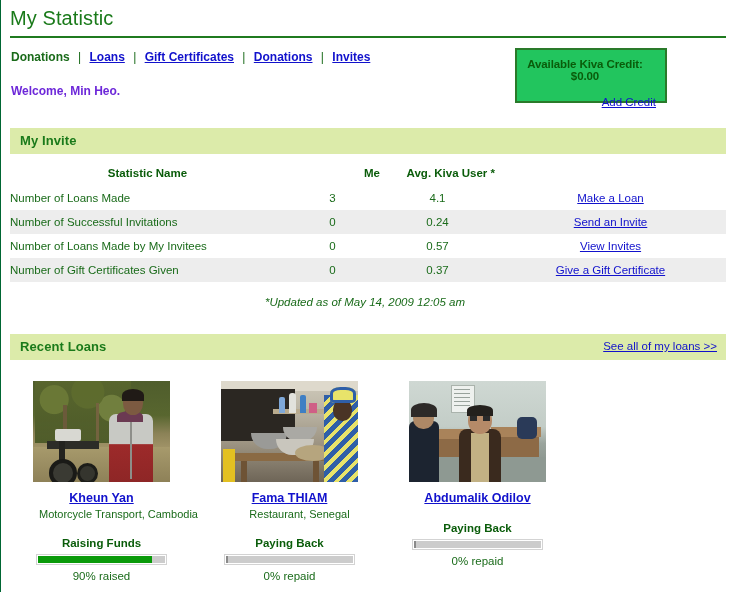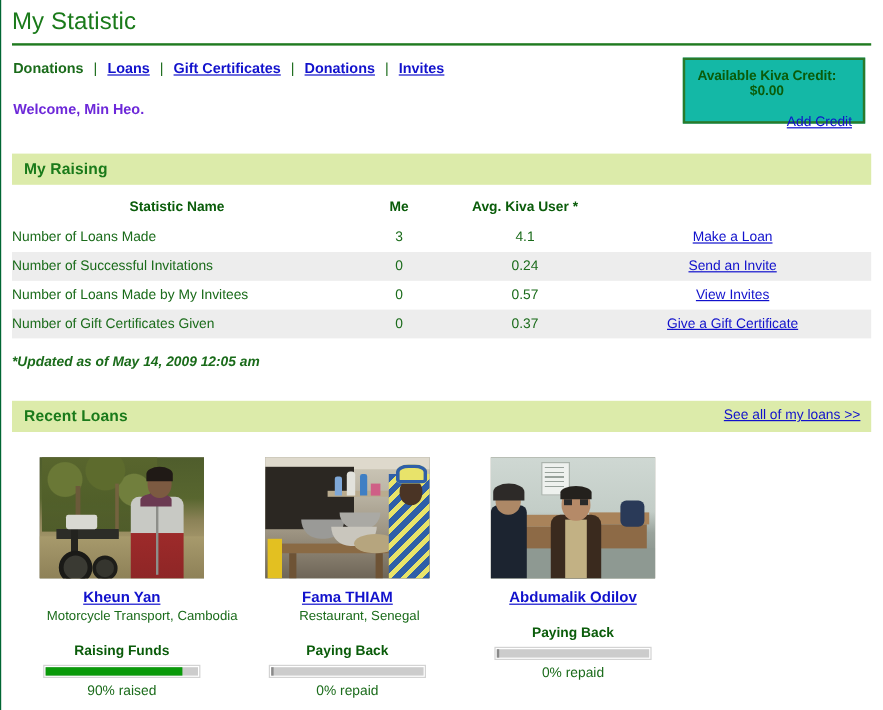--- a/index.html
+++ b/index.html
@@ -68,26 +68,26 @@
   .welcome {
     font-size: 12px;
     font-weight: bold;
     color: #6d28d9;
     padding: 20px 0 0 1px;
   }
 
   
   .credit-box {
     position: absolute;
-    left: 568px;
+    left: 514px;
     top: 48px;
     width: 152px;
     height: 55px;
     border: 2px solid #2a7a2a;
-    background: #14b8a6;
+    background: #22c55e;
     box-sizing: border-box;
     padding: 8px 9px 0 0;
     text-align: right;
   }
   .credit-label {
     font-size: 11.5px;
     font-weight: bold;
     color: #0a5c0a;
     text-align: center;
     padding-right: 3px;
@@ -135,21 +135,21 @@
   table.impact {
     width: 716px;
     border-collapse: collapse;
     font-size: 11.5px;
   }
   table.impact th {
     font-size: 11.5px;
     font-weight: bold;
     color: #0a5c0a;
     padding: 2px 0 7px 0;
-    text-align: center;
+    text-align: right;
   }
   table.impact th.stat-head { text-align: center; }
   table.impact td {
     color: #1a6b1a;
     padding: 3px 0 4px 0;
     font-size: 11.5px;
     height: 17px;
   }
   table.impact tr.alt td { background: #ededed; }
   td.c-name { text-align: left; padding-left: 5px; width: 275px; }
@@ -158,24 +158,24 @@
   td.c-act { text-align: center; }
   th.c-me { width: 95px; }
   th.c-avg { width: 115px; }
   th.c-name { width: 275px; }
   td.c-act a {
     color: #1111cc;
     text-decoration: underline;
   }
   .updated {
     width: 716px;
-    text-align: left;
+    text-align: center;
     font-size: 11.5px;
     font-style: italic;
-    font-weight: bold;
+    font-weight: normal;
     color: #1a6b1a;
     padding: 14px 6px 0 0;
     box-sizing: border-box;
   }
   .spacer-rule {
     margin-top: 26px;
     height: 0px;
   }
 
   
@@ -357,21 +357,21 @@
     <div class="credit-box">
       <div class="credit-label">Available Kiva Credit: $0.00</div>
       <div class="credit-link">
         <a href="#">Add Credit</a>
       </div>
     </div>
 
     <div style="height:30px"></div>
 
     <div class="band">
-      <span class="band-title">My Raising</span>
+      <span class="band-title">My Invite</span>
     </div>
 
     <div class="impact-wrap">
       <table class="impact">
         <thead>
           <tr>
             <th class="c-name stat-head">Statistic Name</th>
             <th class="c-me">Me</th>
             <th class="c-avg">Avg. Kiva User *</th>
             <th></th>

